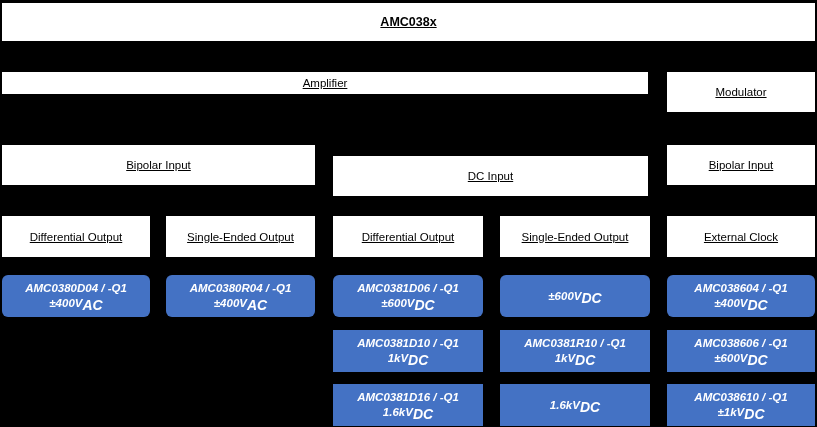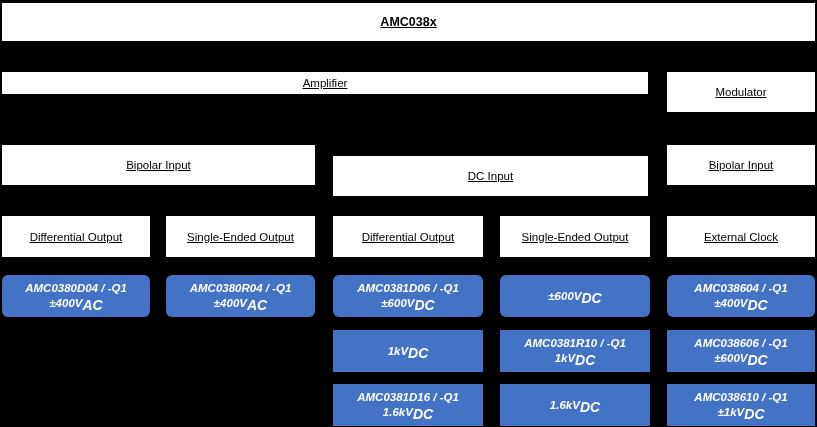--- a/index.html
+++ b/index.html
@@ -106,20 +106,21 @@
 </div>
 <div class="part pr1 c4">
   <span><span>±600V</span><sub>DC</sub></span>
 </div>
 <div class="part pr1 c5">
   <span>AMC038604 / -Q1</span>
   <span><span>±400V</span><sub>DC</sub></span>
 </div>
 
 <div class="part pr2 c3">
+  <span>AMC0381D10 / -Q1</span>
   <span><span>1kV</span><sub>DC</sub></span>
 </div>
 <div class="part pr2 c4">
   <span>AMC0381R10 / -Q1</span>
   <span><span>1kV</span><sub>DC</sub></span>
 </div>
 <div class="part pr2 c5">
   <span>AMC038606 / -Q1</span>
   <span><span>±600V</span><sub>DC</sub></span>
 </div>

